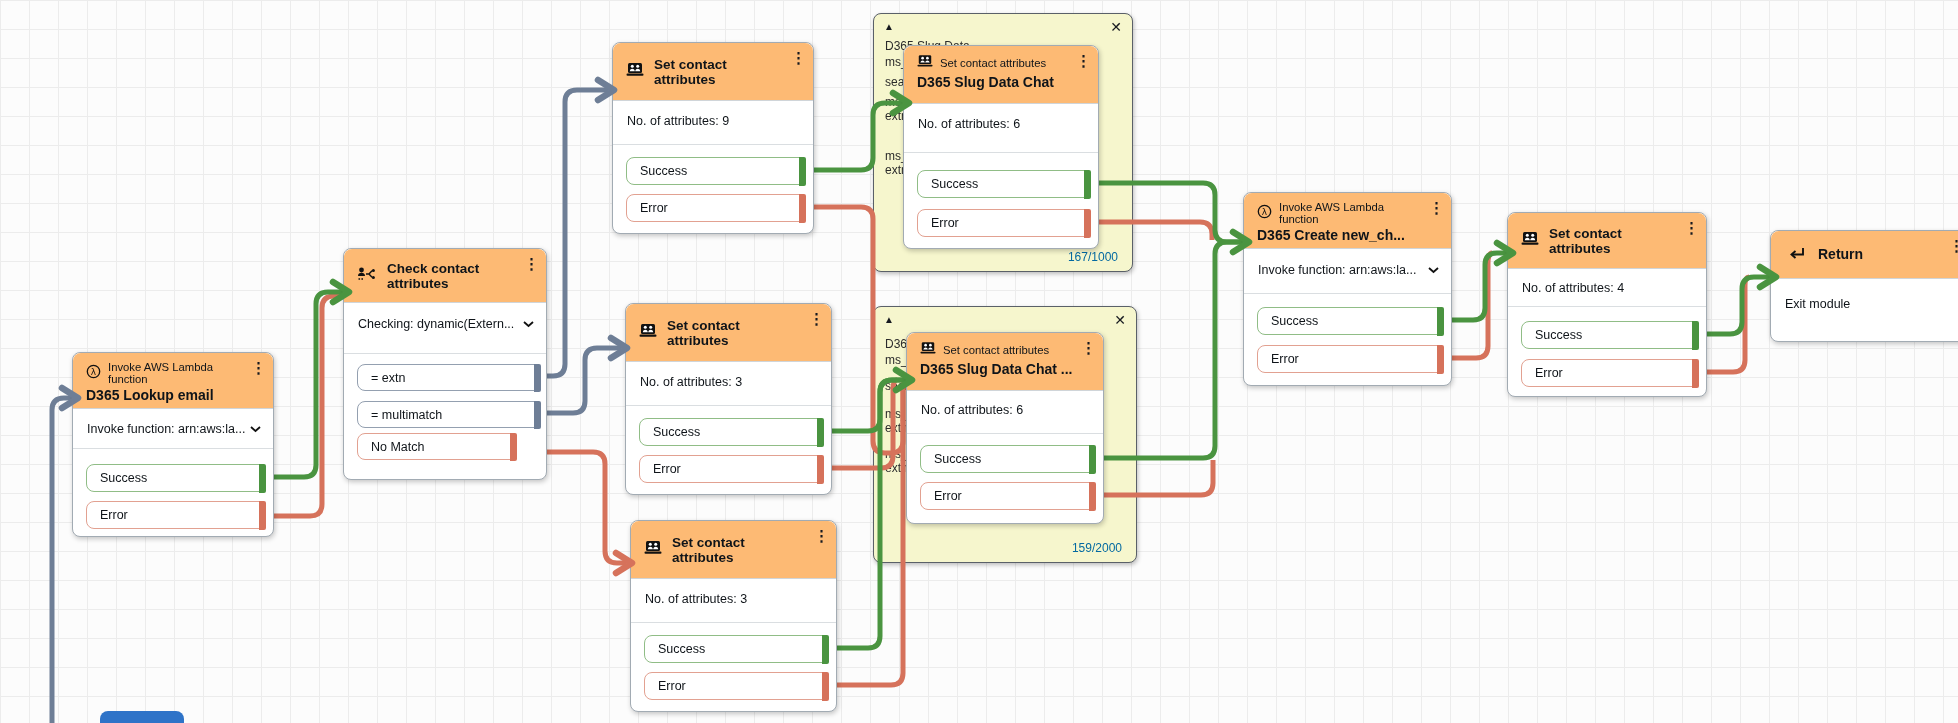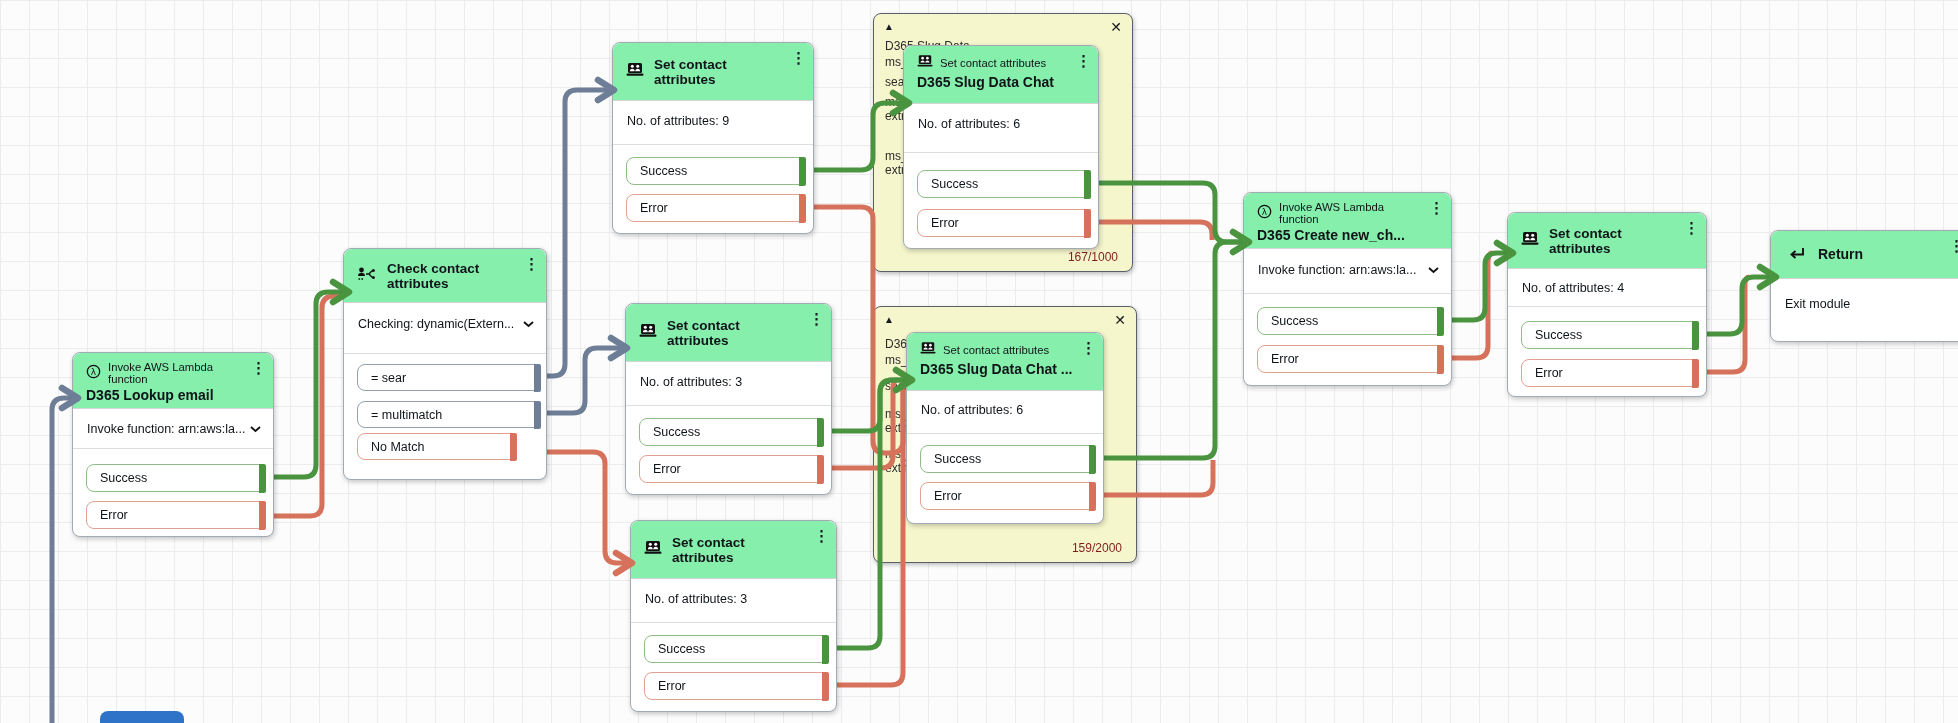--- a/index.html
+++ b/index.html
@@ -10,24 +10,24 @@
     background-image:linear-gradient(#ececec 1px,transparent 1px),
                      linear-gradient(90deg,#ececec 1px,transparent 1px);
     background-size:29px 29px;
   }
   .layer{position:absolute;left:0;top:0;width:1958px;height:723px;pointer-events:none;}
   .note{position:absolute;background:#f6f6cd;border:1px solid #5a6068;border-radius:8px;
         box-shadow:1px 2px 4px rgba(0,0,0,.25);z-index:1;}
   .note .tri{position:absolute;left:10px;top:7px;font-size:10px;color:#16191f;}
   .note .closex{position:absolute;right:10px;top:5px;font-size:14px;color:#16191f;}
   .note .frag{position:absolute;font-size:12px;color:#2b2b2b;white-space:nowrap;}
-  .note .counter{position:absolute;right:14px;bottom:7px;font-size:12px;color:#7f1d1d;}
+  .note .counter{position:absolute;right:14px;bottom:7px;font-size:12px;color:#0369a1;}
   .block{position:absolute;background:#fff;border:1px solid #a2abb3;border-radius:8px;
          box-shadow:1px 2px 5px rgba(0,0,0,.22);z-index:3;}
-  .hdr{position:relative;background:#86efac;border-bottom:1px solid #d0d5d9;
+  .hdr{position:relative;background:#fdba74;border-bottom:1px solid #d0d5d9;
        border-radius:8px 8px 0 0;box-sizing:border-box;}
   .hdr2{display:flex;align-items:center;gap:10px;padding:0 26px 0 13px;height:58px;}
   .hdr2.h54{height:54px;}
   .hdr .title{font-size:13.5px;font-weight:bold;line-height:15px;}
   .hdrC{padding:8px 26px 6px 13px;height:56px;}
   .hdrC.h58{height:58px;}
   .catrow{display:flex;align-items:center;gap:7px;}
   .cat{font-size:11.3px;}
   .hdrC .title{font-size:14px;font-weight:bold;margin-top:3px;white-space:nowrap;}
   .hdr1{display:flex;align-items:center;gap:12px;padding:0 26px 0 15px;height:48px;}
@@ -155,21 +155,21 @@
     <span class="kebab">⋮</span>
   </div>
   <div class="bodyrow" style="height:42px;">
     <span>Checking: dynamic(Extern...</span>
     <span><svg width="11" height="7" viewBox="0 0 11 7">
           <path d="M1 1l4.5 4L10 1" stroke="#111" stroke-width="1.8" fill="none"></path>
         </svg></span>
   </div>
   <div class="divider" style="top:104px;"></div>
   <div class="out slate" style="top:115px;height:27px;width:183px;">
-    <span>= sear</span>
+    <span>= extn</span>
     <i class="tab"></i>
   </div>
   <div class="out slate" style="top:152px;height:27px;width:183px;">
     <span>= multimatch</span>
     <i class="tab"></i>
   </div>
   <div class="out red" style="top:184px;height:27px;width:159px;">
     <span>No Match</span>
     <i class="tab"></i>
   </div>

